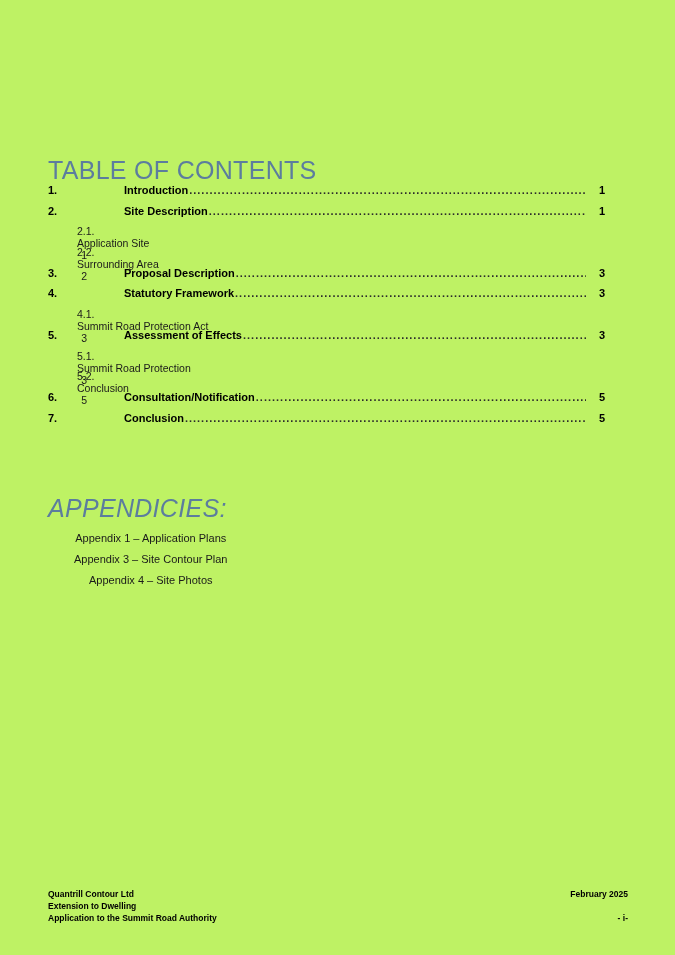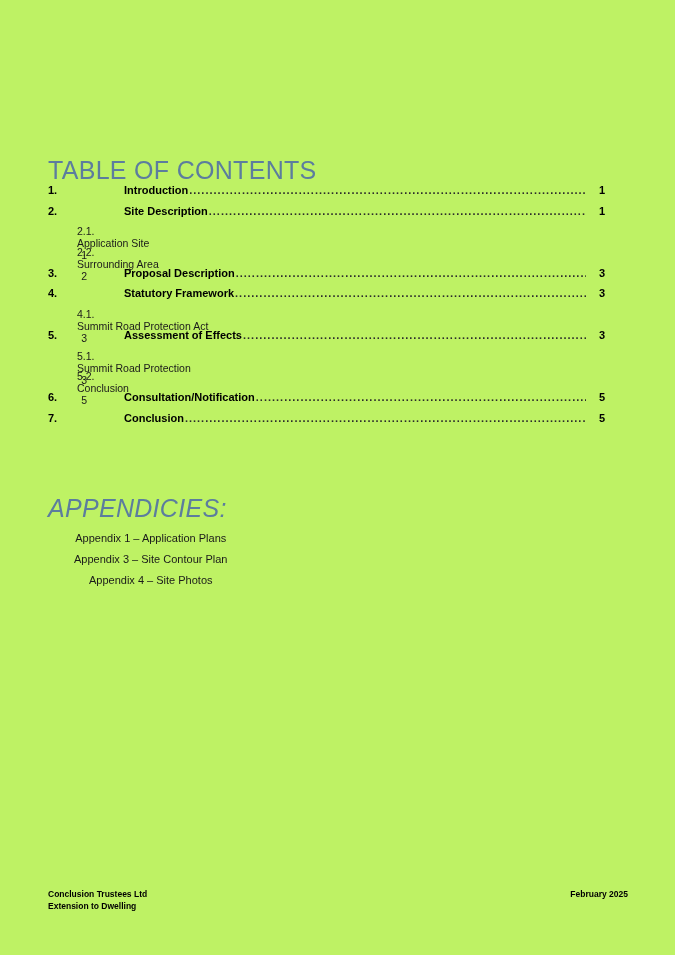--- a/index.html
+++ b/index.html
@@ -229,22 +229,26 @@
   <h1 class="doc-heading" id="appendix-title">APPENDICIES:</h1>
 
   <div class="appendix-list">
     <div class="appendix-item">Appendix 1 – Application Plans</div>
     <div class="appendix-item">Appendix 3 – Site Contour Plan</div>
     <div class="appendix-item">Appendix 4 – Site Photos</div>
   </div>
 
   <div class="footer">
     <div class="footer-line">
-      <span class="footer-left">Conclusion Trustees Ltd</span>
+      <span class="footer-left">Quantrill Contour Ltd</span>
       <span class="footer-right">February 2025</span>
     </div>
     <div class="footer-line">
       <span class="footer-left">Extension to Dwelling</span>
       <span class="footer-right footer-spacer"></span>
     </div>
+    <div class="footer-line">
+      <span class="footer-left">Application to the Summit Road Authority</span>
+      <span class="footer-right">- i-</span>
+    </div>
   </div>
 
 </div>
 
 </body></html>

